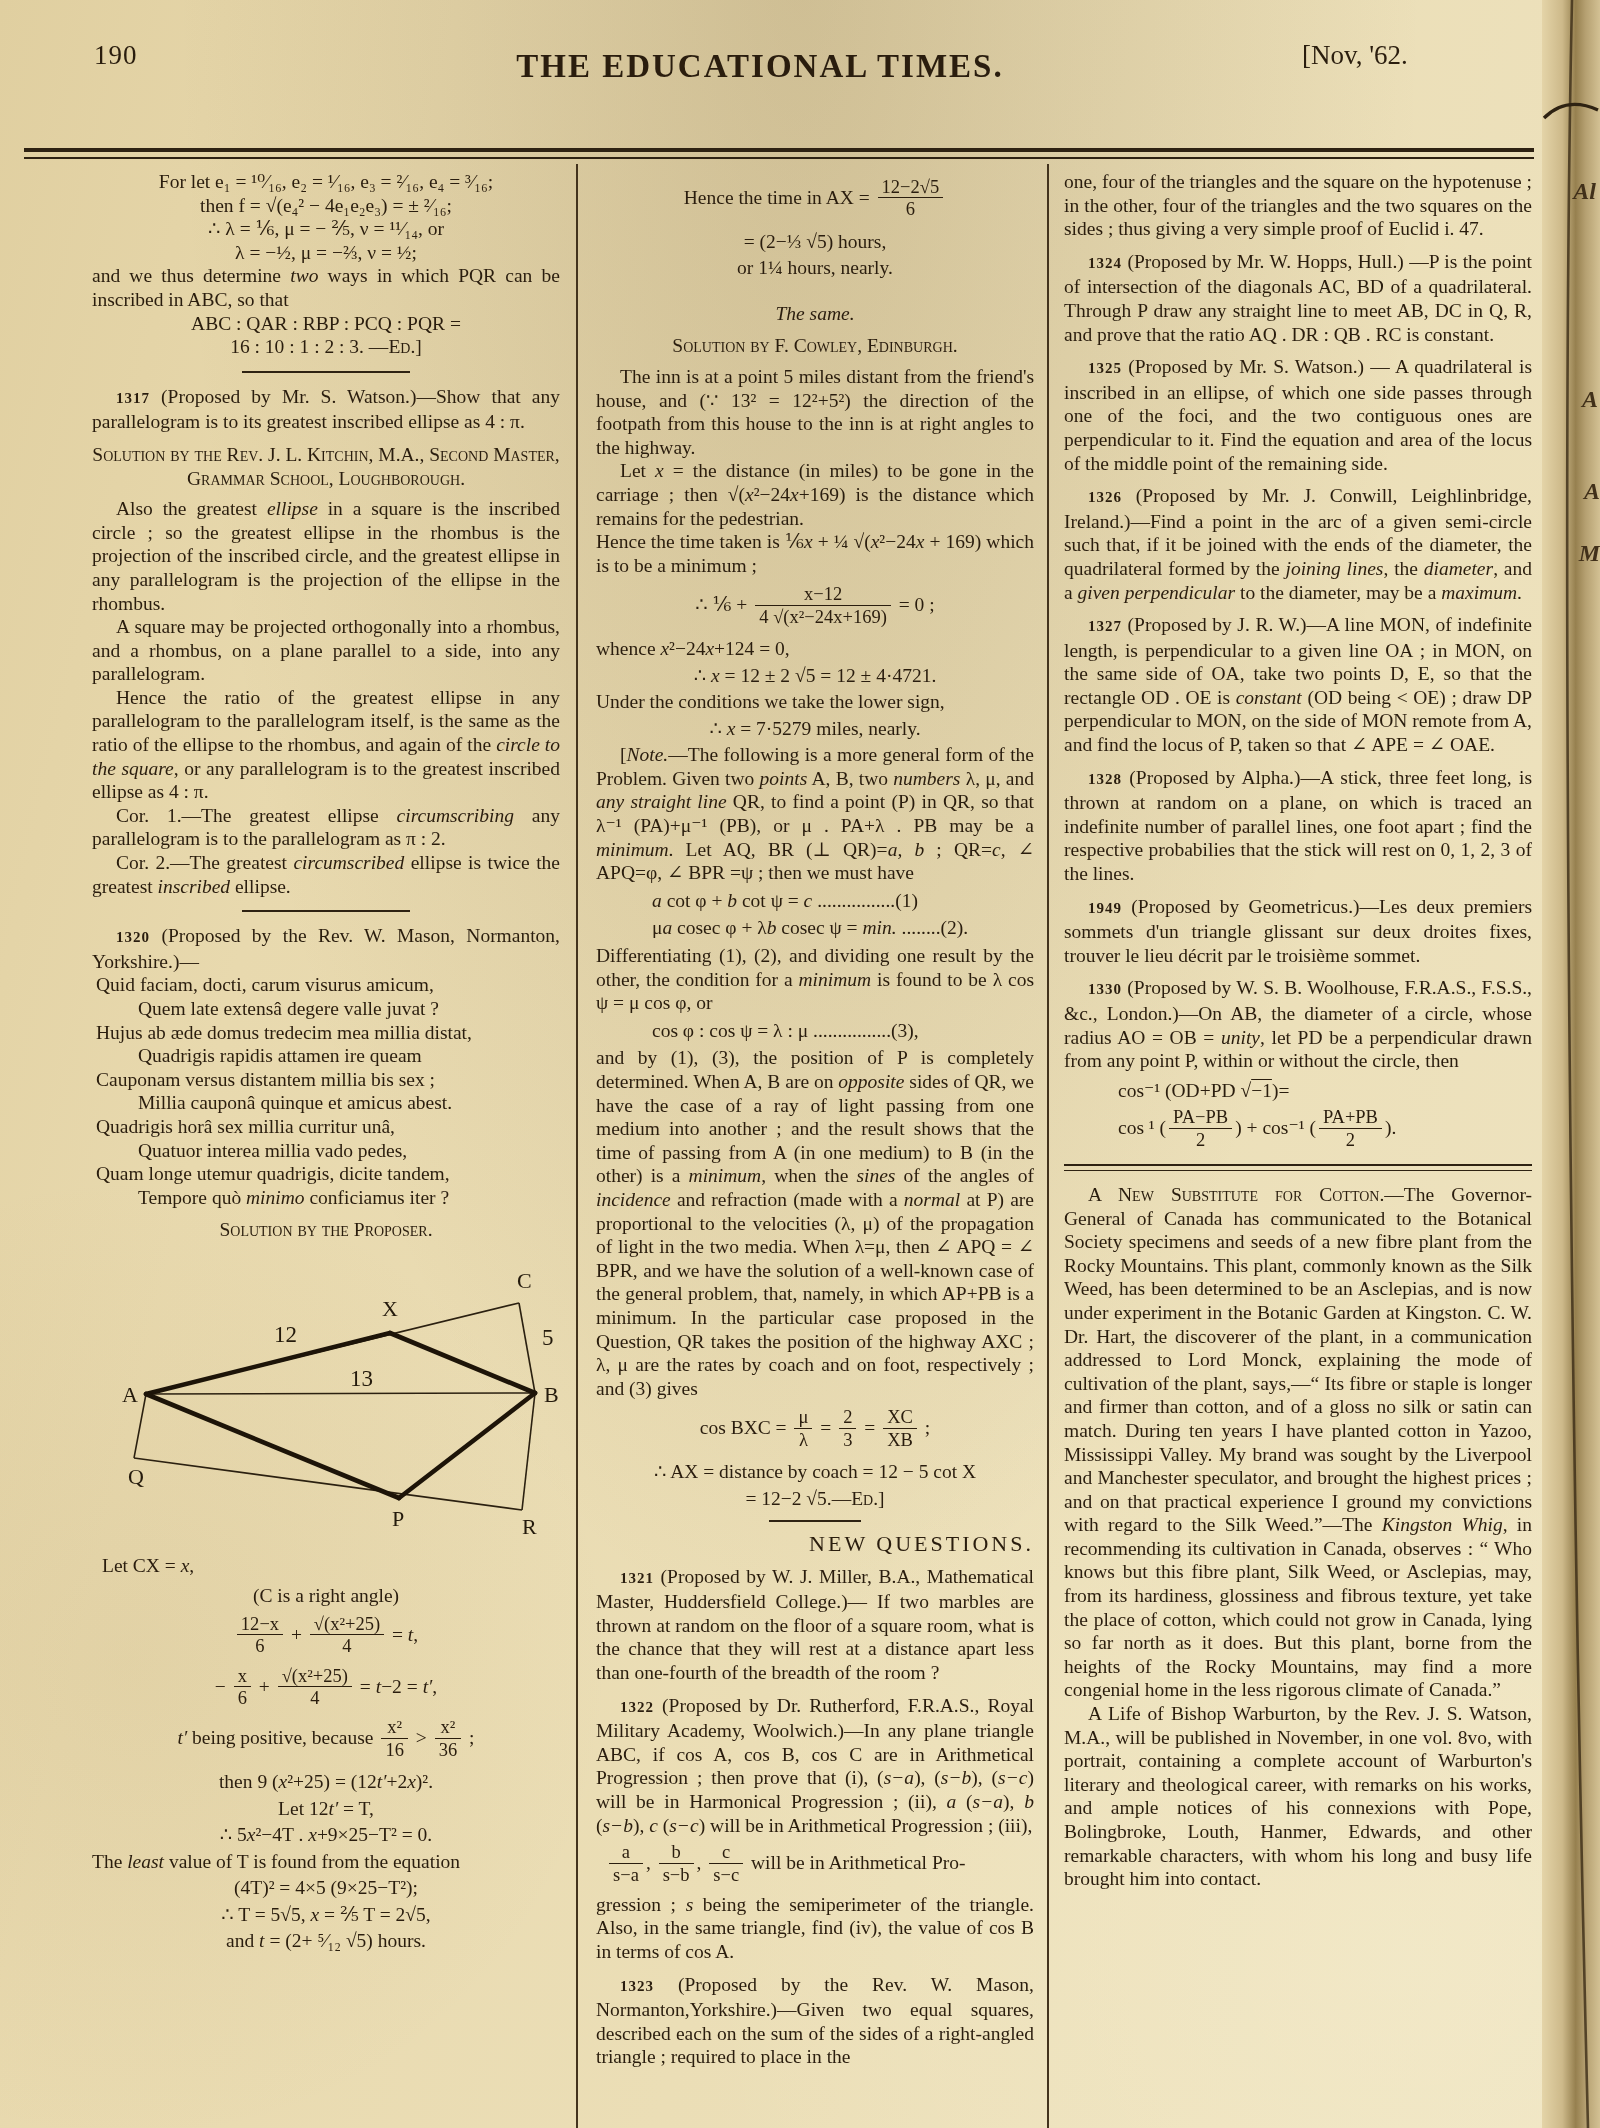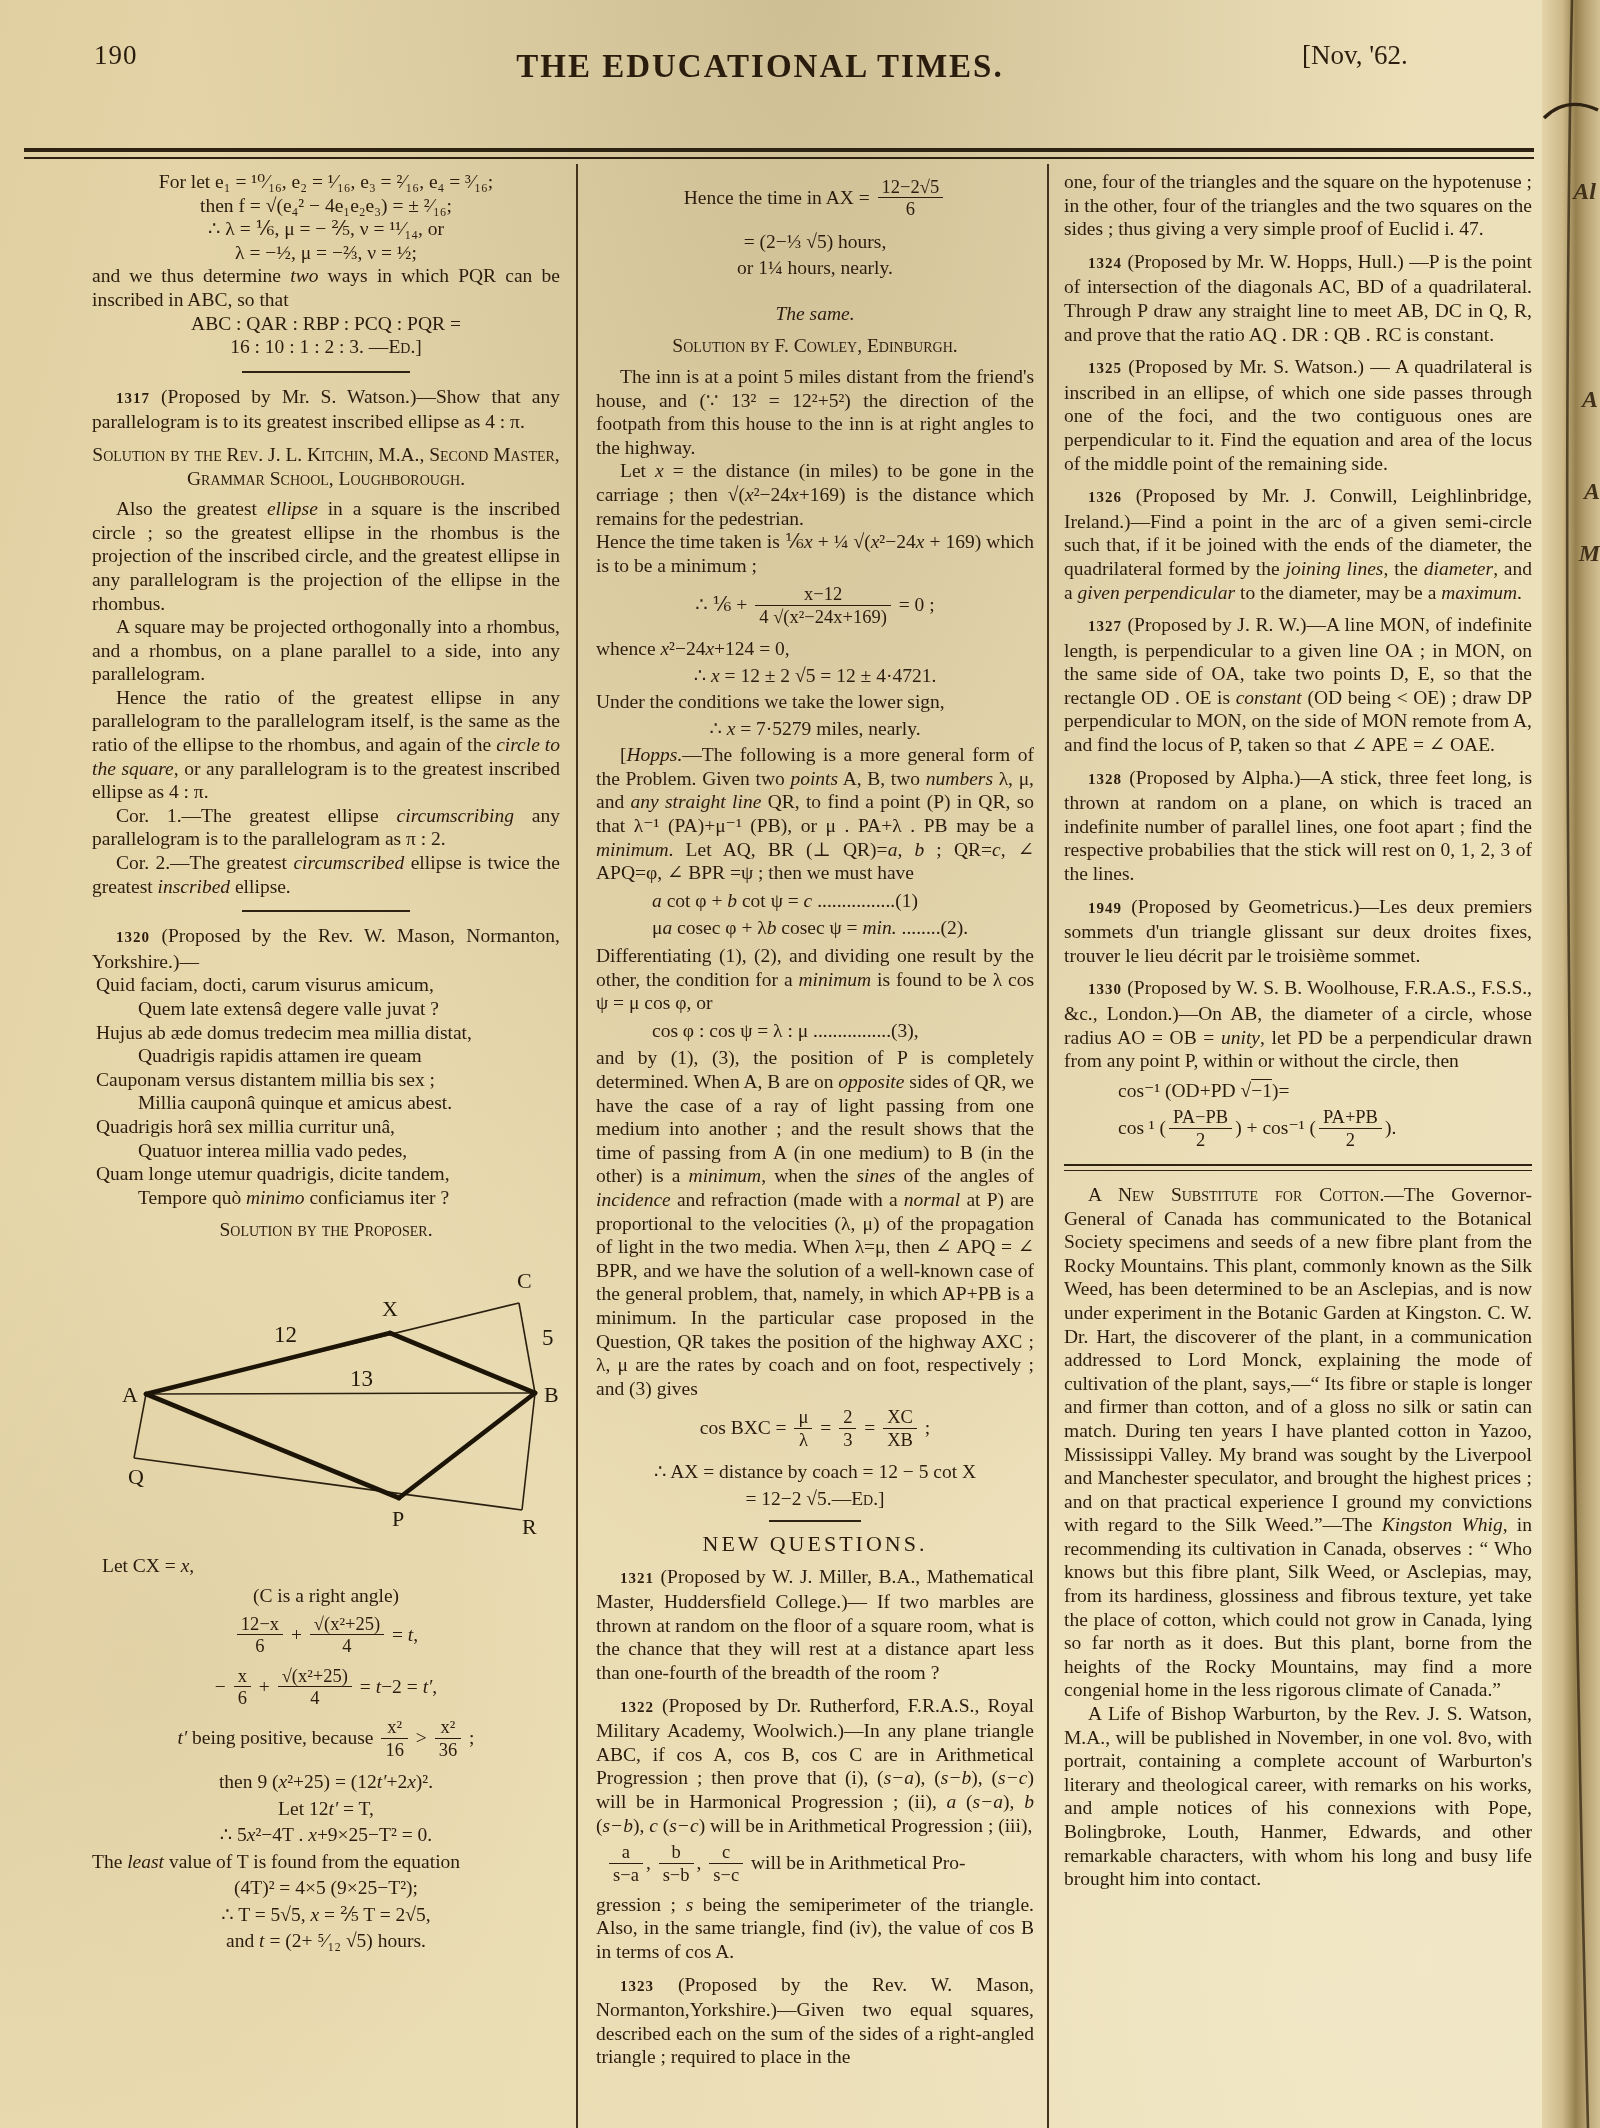--- a/index.html
+++ b/index.html
@@ -33,21 +33,21 @@
   .c{text-align:center;text-indent:0;}
   .eq{text-align:center;text-indent:0;margin:3px 0;}
   .eq-tall{margin:8px 0;}
   .eq-left{text-align:left;text-indent:0;padding-left:10px;margin:6px 0;}
   .eq-ind{text-align:left;text-indent:0;padding-left:56px;margin:4px 0;}
   i{font-style:italic;}
   .sc{font-variant:small-caps;}
   .schead{text-align:center;text-indent:0;font-variant:small-caps;margin:9px 0 7px;}
   .qnum{font-weight:bold;font-size:15px;letter-spacing:1px;}
   .qpara{margin-top:9px;}
-  .sect-head{text-align:center;text-indent:0;font-size:22px;letter-spacing:3px;margin:10px 0 6px;}
+  .sect-head{text-align:right;text-indent:0;font-size:22px;letter-spacing:3px;margin:10px 0 6px;}
   .ital-c{text-align:center;text-indent:0;font-style:italic;margin:22px 0 5px;}
   .sep{width:168px;border-top:2.5px solid #2e2212;margin:12px auto;}
   .sep-s{width:92px;border-top:2.5px solid #2e2212;margin:10px auto;}
   .dblrule{height:4px;border-top:2.5px solid #2e2212;border-bottom:1.5px solid #2e2212;margin:12px 0 12px;}
 
   .fr{display:inline-block;vertical-align:middle;text-align:center;
       font-size:.95em;line-height:1.15;position:relative;top:-2px;margin:0 3px;text-indent:0;}
   .fr .n{display:block;border-bottom:1.5px solid currentColor;padding:0 4px;}
   .fr .d{display:block;padding:0 4px;}
   .ov{text-decoration:overline;}
@@ -160,21 +160,21 @@
   <div class="ital-c">The same.</div>
   <div class="schead">Solution by F. Cowley, Edinburgh.</div>
   <p>The inn is at a point 5 miles distant from the friend's house, and (∵ 13² = 12²+5²) the direction of the footpath from this house to the inn is at right angles to the highway.</p>
   <p>Let <i>x</i> = the distance (in miles) to be gone in the carriage ; then √(<i>x</i>²−24<i>x</i>+169) is the distance which remains for the pedestrian.</p>
   <p class="ni">Hence the time taken is ⅙<i>x</i> + ¼ √(<i>x</i>²−24<i>x</i> + 169) which is to be a minimum ;</p>
   <div class="eq eq-tall">∴ ⅙ + <span class="fr"><span class="n">x−12</span><span class="d">4 √(x²−24x+169)</span></span> = 0 ;</div>
   <p class="ni">whence <i>x</i>²−24<i>x</i>+124 = 0,</p>
   <div class="eq">∴ <i>x</i> = 12 ± 2 √5 = 12 ± 4·4721.</div>
   <p class="ni">Under the conditions we take the lower sign,</p>
   <div class="eq">∴ <i>x</i> = 7·5279 miles, nearly.</div>
-  <p>[<i>Hopps.</i>—The following is a more general form of the Problem.  Given two <i>points</i> A, B, two <i>numbers</i> λ, μ, and <i>any straight line</i> QR, to find a point (P) in QR, so that λ⁻¹ (PA)+μ⁻¹ (PB), or μ . PA+λ . PB may be a <i>minimum</i>.  Let AQ, BR (⊥ QR)=<i>a, b</i> ; QR=<i>c</i>, ∠ APQ=φ, ∠ BPR =ψ ; then we must have</p>
+  <p>[<i>Note.</i>—The following is a more general form of the Problem.  Given two <i>points</i> A, B, two <i>numbers</i> λ, μ, and <i>any straight line</i> QR, to find a point (P) in QR, so that λ⁻¹ (PA)+μ⁻¹ (PB), or μ . PA+λ . PB may be a <i>minimum</i>.  Let AQ, BR (⊥ QR)=<i>a, b</i> ; QR=<i>c</i>, ∠ APQ=φ, ∠ BPR =ψ ; then we must have</p>
   <div class="eq-ind"><i>a</i> cot φ +  <i>b</i> cot ψ = <i>c</i>  ................(1)</div>
   <div class="eq-ind">μ<i>a</i> cosec φ + λ<i>b</i> cosec ψ = <i>min.</i>   ........(2).</div>
   <p class="ni">Differentiating (1), (2), and dividing one result by the other, the condition for a <i>minimum</i> is found to be λ cos ψ = μ cos φ, or</p>
   <div class="eq-ind">cos φ : cos ψ = λ : μ  ................(3),</div>
   <p class="ni">and by (1), (3), the position of P is completely determined.  When A, B are on <i>opposite</i> sides of QR, we have the case of a ray of light passing from one medium into another ; and the result shows that the time of passing from A (in one medium) to B (in the other) is a <i>minimum</i>, when the <i>sines</i> of the angles of <i>incidence</i> and refraction (made with a <i>normal</i> at P) are proportional to the velocities (λ, μ) of the propagation of light in the two media.  When λ=μ, then ∠ APQ = ∠ BPR, and we have the solution of a well-known case of the general problem, that, namely, in which AP+PB is a minimum.  In the particular case proposed in the Question, QR takes the position of the highway AXC ; λ, μ are the rates by coach and on foot, respectively ; and (3) gives</p>
   <div class="eq eq-tall">cos BXC = <span class="fr"><span class="n">μ</span><span class="d">λ</span></span> = <span class="fr"><span class="n">2</span><span class="d">3</span></span> = <span class="fr"><span class="n">XC</span><span class="d">XB</span></span> ;</div>
   <div class="eq">∴  AX = distance by coach = 12 − 5 cot X</div>
   <div class="eq">= 12−2 √5.—<span class="sc">Ed.</span>]</div>
   <div class="sep-s"></div>
   <div class="sect-head">NEW QUESTIONS.</div>

